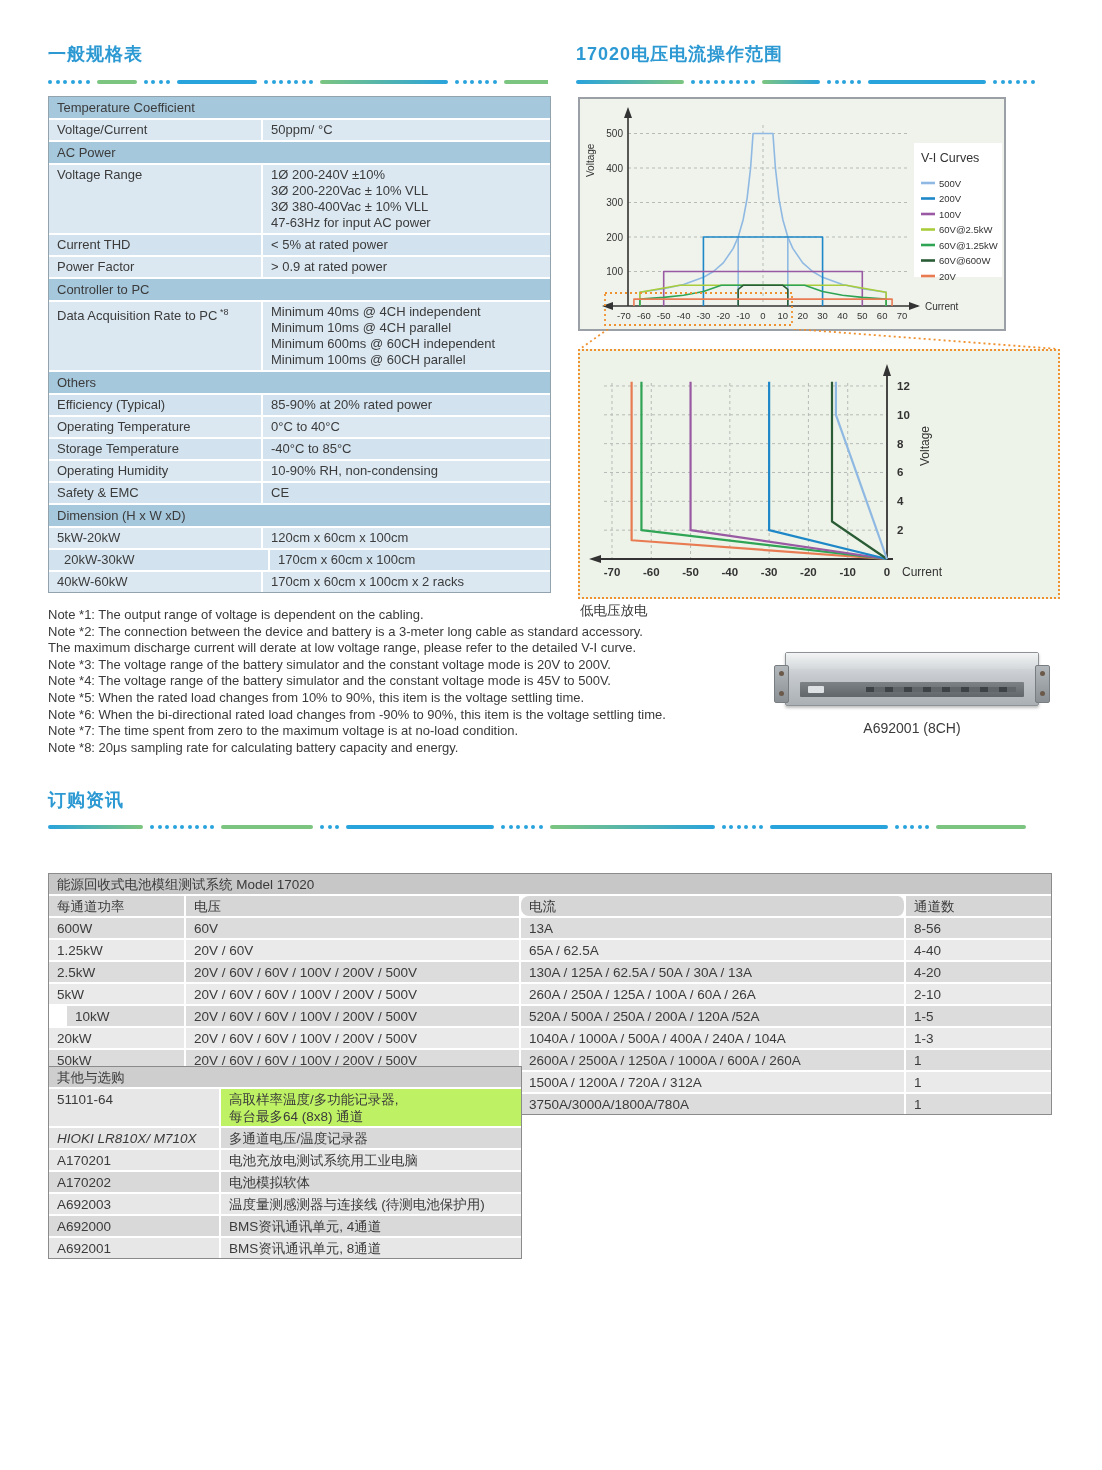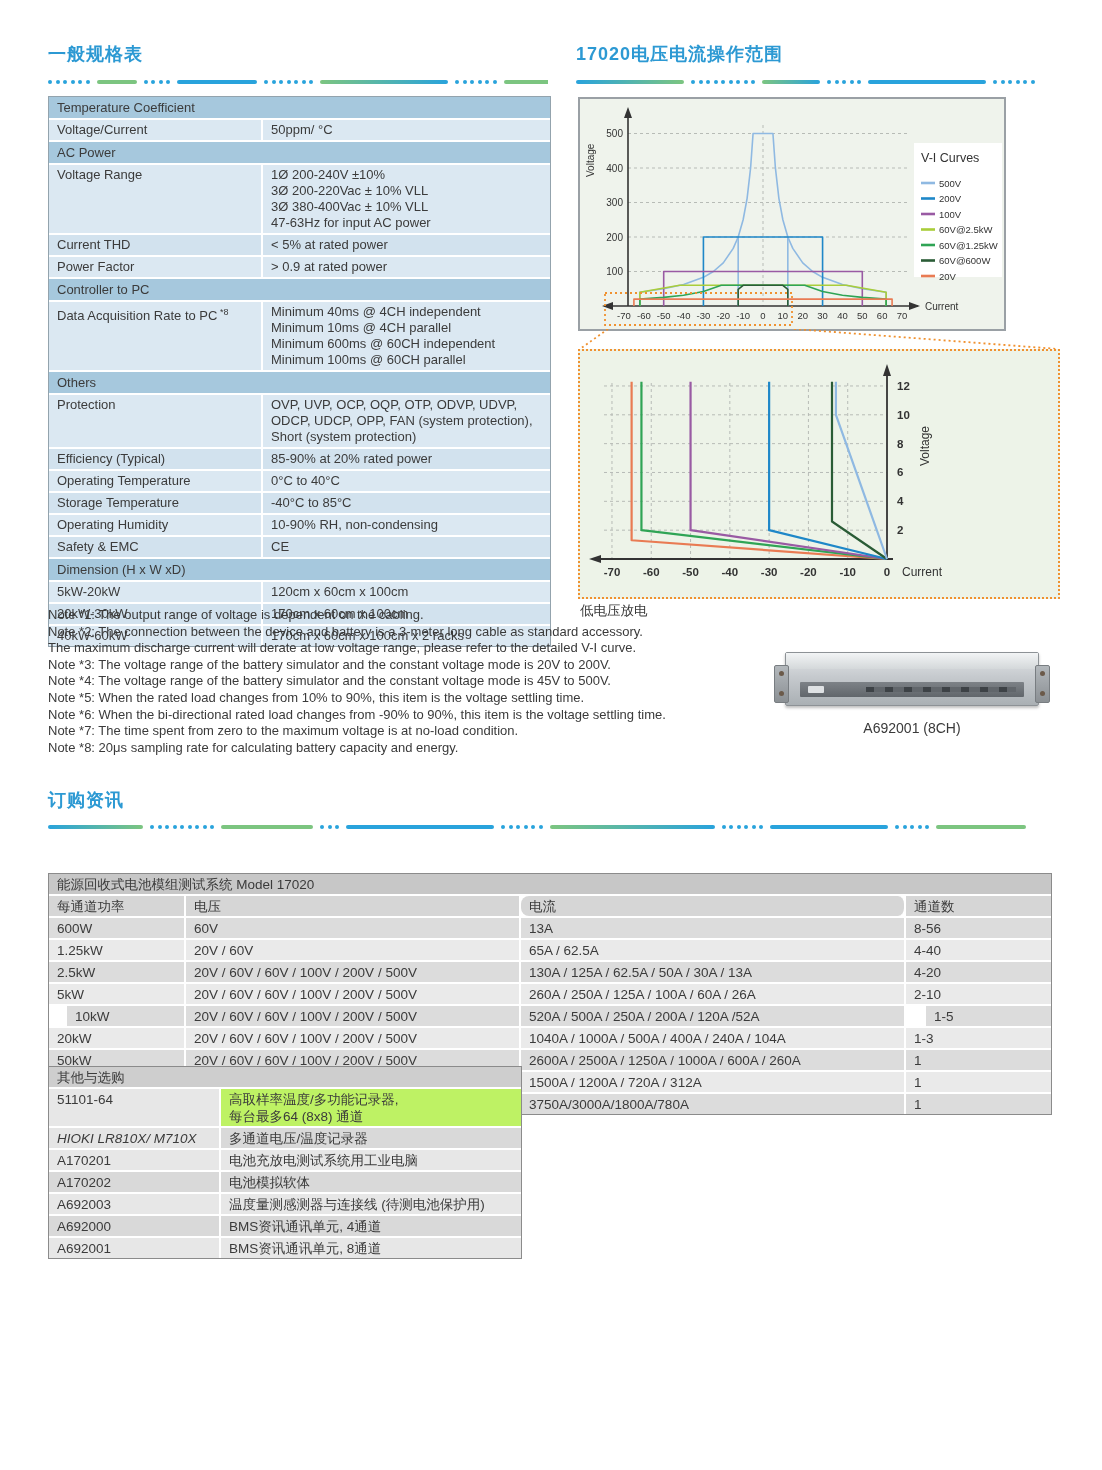--- a/index.html
+++ b/index.html
@@ -120,26 +120,20 @@
       </div>
       <div class="spec-sec">Controller to PC</div>
       <div class="spec-row" style="background: rgb(219, 232, 242);">
         <div class="spec-cell lab">Data Acquisition Rate to PC<sup> *8</sup></div>
         <div class="spec-cell">Minimum 40ms @ 4CH independent
 Minimum 10ms @ 4CH parallel
 Minimum 600ms @ 60CH independent
 Minimum 100ms @ 60CH parallel</div>
       </div>
       <div class="spec-sec">Others</div>
-      <div class="spec-row" style="background: rgb(219, 232, 242);">
-        <div class="spec-cell lab">Protection</div>
-        <div class="spec-cell">OVP, UVP, OCP, OQP, OTP, ODVP, UDVP,
-ODCP, UDCP, OPP, FAN (system protection),
-Short (system protection)</div>
-      </div>
       <div class="spec-row" style="background: rgb(210, 226, 238);">
         <div class="spec-cell lab">Efficiency (Typical)</div>
         <div class="spec-cell">85-90% at 20% rated power</div>
       </div>
       <div class="spec-row" style="background: rgb(219, 232, 242);">
         <div class="spec-cell lab">Operating Temperature</div>
         <div class="spec-cell">0°C to 40°C</div>
       </div>
       <div class="spec-row" style="background: rgb(210, 226, 238);">
         <div class="spec-cell lab">Storage Temperature</div>
@@ -151,21 +145,21 @@
       </div>
       <div class="spec-row" style="background: rgb(210, 226, 238);">
         <div class="spec-cell lab">Safety &amp; EMC</div>
         <div class="spec-cell">CE</div>
       </div>
       <div class="spec-sec">Dimension (H x W xD)</div>
       <div class="spec-row" style="background: rgb(219, 232, 242);">
         <div class="spec-cell lab">5kW-20kW</div>
         <div class="spec-cell">120cm x 60cm x 100cm</div>
       </div>
-      <div class="spec-row" style="background: rgb(210, 226, 238);">
+      <div class="spec-row" style="background: rgb(210, 226, 238); padding-left: 7px;">
         <div class="spec-cell lab">20kW-30kW</div>
         <div class="spec-cell">170cm x 60cm x 100cm</div>
       </div>
       <div class="spec-row" style="background: rgb(219, 232, 242);">
         <div class="spec-cell lab">40kW-60kW</div>
         <div class="spec-cell">170cm x 60cm x 100cm x 2 racks</div>
       </div>
     </div>
   <div class="notes" id="notes">
       <div class="note-line">Note *1: The output range of voltage is dependent on the cabling.</div>
@@ -441,21 +435,21 @@
       <div class="g-row">
         <div class="g-cell" style="background: rgb(234, 234, 234);">5kW</div>
         <div class="g-cell" style="background: rgb(234, 234, 234);">20V / 60V / 60V / 100V / 200V / 500V</div>
         <div class="g-cell" style="background: rgb(234, 234, 234);">260A / 250A / 125A / 100A / 60A / 26A</div>
         <div class="g-cell" style="background: rgb(234, 234, 234);">2-10</div>
       </div>
       <div class="g-row">
         <div class="g-cell" style="background: rgb(220, 220, 220); margin-left: 18px;">10kW</div>
         <div class="g-cell" style="background: rgb(220, 220, 220);">20V / 60V / 60V / 100V / 200V / 500V</div>
         <div class="g-cell" style="background: rgb(220, 220, 220);">520A / 500A / 250A / 200A / 120A /52A</div>
-        <div class="g-cell" style="background: rgb(220, 220, 220); margin-left: 20px;">1-5</div>
+        <div class="g-cell" style="background: rgb(220, 220, 220);">1-5</div>
       </div>
       <div class="g-row">
         <div class="g-cell" style="background: rgb(234, 234, 234);">20kW</div>
         <div class="g-cell" style="background: rgb(234, 234, 234);">20V / 60V / 60V / 100V / 200V / 500V</div>
         <div class="g-cell" style="background: rgb(234, 234, 234);">1040A / 1000A / 500A / 400A / 240A / 104A</div>
         <div class="g-cell" style="background: rgb(234, 234, 234);">1-3</div>
       </div>
       <div class="g-row">
         <div class="g-cell" style="background: rgb(220, 220, 220);">50kW</div>
         <div class="g-cell" style="background: rgb(220, 220, 220);">20V / 60V / 60V / 100V / 200V / 500V</div>

